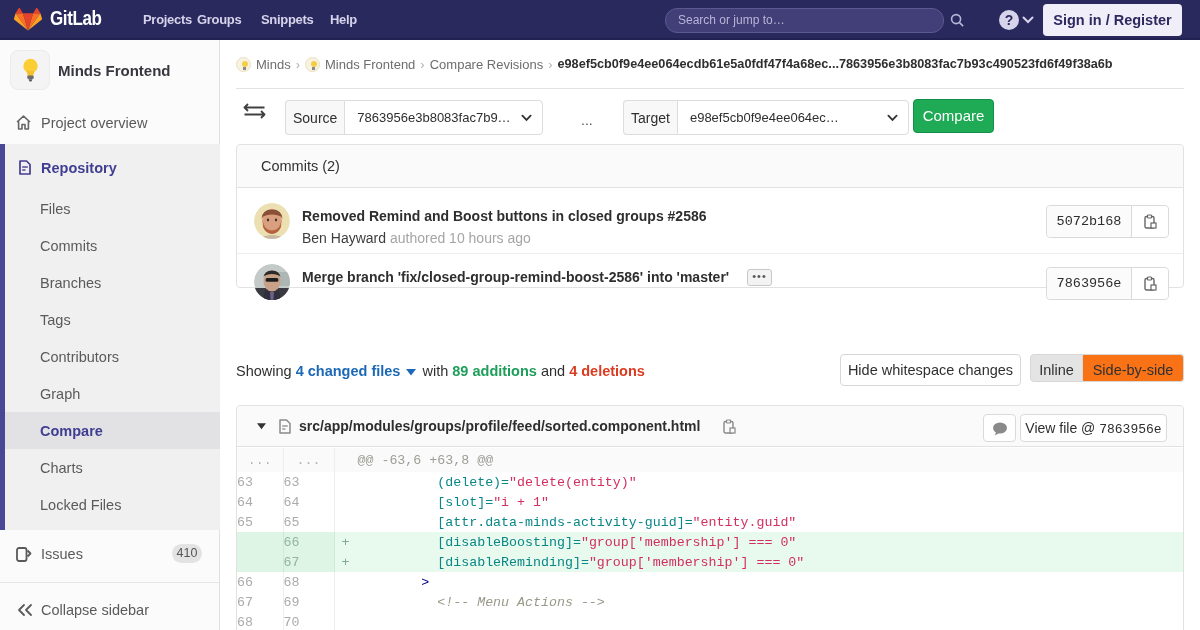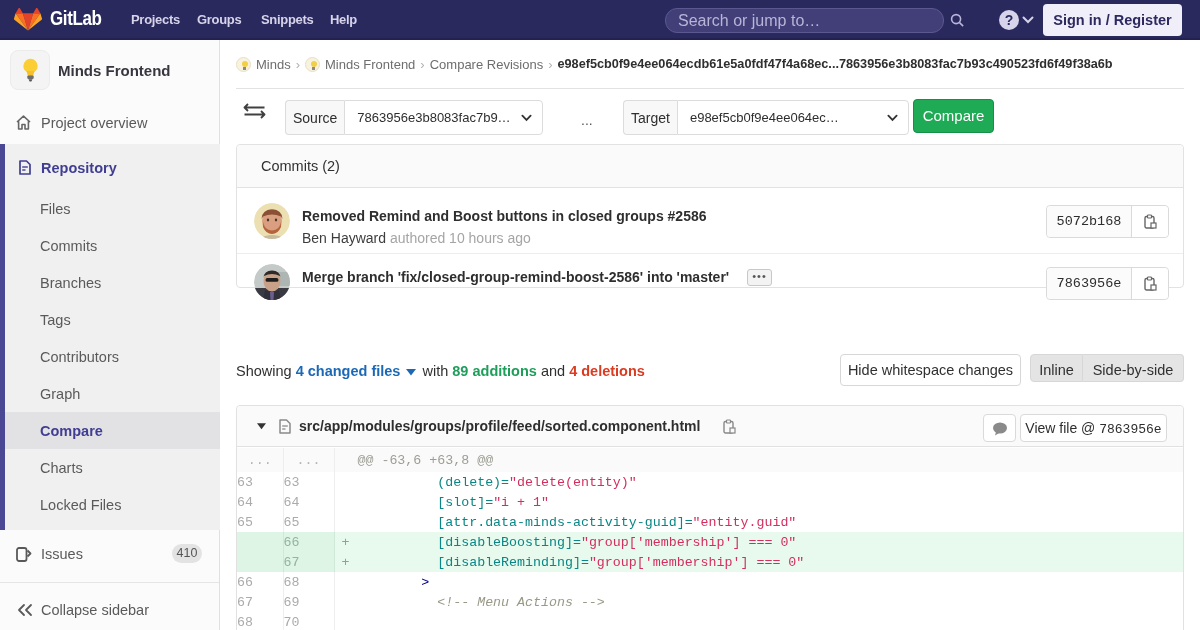--- a/index.html
+++ b/index.html
@@ -4,21 +4,21 @@
 <style>
 * { margin:0; padding:0; box-sizing:border-box; }
 html,body { width:1200px; height:630px; overflow:hidden; }
 body { font-family:"Liberation Sans",sans-serif; background:#fff; position:relative; }
 .abs { position:absolute; }
 
 
 #navbar { position:absolute; left:0; top:0; width:1200px; height:40px; background:#29295e; border-bottom:2px solid #232152; }
 #navbar .logo-txt { position:absolute; left:50px; top:9px; font-size:17px; font-weight:bold; color:#fff; letter-spacing:-0.4px; transform:scaleY(1.2); transform-origin:50% 50%; }
 .navlink { position:absolute; top:12px; font-size:13px; font-weight:bold; color:#d6d3ea; letter-spacing:-0.3px; }
-#search { position:absolute; left:665px; top:8px; width:279px; height:25px; background:#423f78; border:1px solid #5b5890; border-radius:12px; color:#b8b5d8; font-size:16px; line-height:23px; padding-left:12px; }
+#search { position:absolute; left:665px; top:8px; width:279px; height:25px; background:#423f78; border:1px solid #5b5890; border-radius:12px; color:#b8b5d8; font-size:12px; line-height:23px; padding-left:12px; }
 #signin { position:absolute; left:1043px; top:4px; width:139px; height:32px; background:#f0eef9; border-radius:4px; color:#2c2960; font-weight:bold; font-size:14.5px; text-align:center; line-height:32px; }
 
 
 #sidebar { position:absolute; left:0; top:40px; width:220px; height:590px; background:#fbfbfb; border-right:1px solid #e0e0e0; }
 #proj-avatar { position:absolute; left:10px; top:10px; width:40px; height:40px; background:#f4f4f4; border:1px solid #ebebeb; border-radius:8px; }
 #proj-title { position:absolute; left:58px; top:22px; font-size:15px; font-weight:bold; color:#38373f; }
 .side-row { position:absolute; left:0; width:220px; font-size:14.5px; color:#5a5a5a; }
 #sect { position:absolute; left:0; top:104px; width:220px; height:386px; background:#f0f0f0; }
 #sect-stripe { position:absolute; left:0; top:104px; width:5px; height:386px; background:#4a4795; }
 .sub-item { position:absolute; left:40px; font-size:14.5px; color:#5a5a5a; }
@@ -80,21 +80,21 @@
   <svg class="abs" style="left:14px;top:8px" width="28" height="23" viewBox="0 0 586 445" preserveAspectRatio="none">
     <path fill="#e24329" d="M293 435 L401.2 102 H184.8 Z"></path>
     <path fill="#fc6d26" d="M293 435 L184.8 102 H33.3 Z"></path>
     <path fill="#fca326" d="M33.3 102 L0.4 203.2 a22.1 22.1 0 0 0 8 24.7 L293 435 Z"></path>
     <path fill="#e24329" d="M33.3 102 h151.5 L119.7 1.9 c-3.3 -10.3 -17.8 -10.3 -21.1 0 Z"></path>
     <path fill="#fc6d26" d="M293 435 L401.2 102 h151.4 Z"></path>
     <path fill="#fca326" d="M552.6 102 l32.9 101.2 a22.1 22.1 0 0 1 -8 24.7 L293 435 Z"></path>
     <path fill="#e24329" d="M552.6 102 H401.1 L466.2 1.9 c3.3 -10.3 17.8 -10.3 21.1 0 Z"></path>
   </svg>
   <div class="logo-txt">GitLab</div>
-  <div class="navlink" style="left:131px">Projects</div>
+  <div class="navlink" style="left:143px">Projects</div>
   <div class="navlink" style="left:197px">Groups</div>
   <div class="navlink" style="left:261px">Snippets</div>
   <div class="navlink" style="left:330px">Help</div>
   <div id="search">Search or jump to…</div>
   <svg class="abs" style="left:950px;top:13px" width="15" height="15" viewBox="0 0 16 16">
       <circle cx="6.5" cy="6.5" r="4.8" fill="none" stroke="#b8b5d8" stroke-width="1.7"></circle>
       <line x1="10.2" y1="10.2" x2="14" y2="14" stroke="#b8b5d8" stroke-width="1.7"></line>
     </svg>
   <svg class="abs" style="left:998px;top:9px" width="22" height="22" viewBox="0 0 22 22">
       <circle cx="11" cy="11" r="10" fill="#d6d3ea"></circle>
@@ -254,21 +254,21 @@
         </div>
       </div>
   </div>
 
   <div id="showing">Showing <span style="color:#1b69b6;font-weight:bold;">4 changed files</span> <svg width="10" height="7" viewBox="0 0 10 7" style="margin:0 2px">
         <path d="M0 0 H10 L5 6.5 Z" fill="#1b69b6"></path>
       </svg> with <span style="color:#1e9e5a;font-weight:bold;">89 additions</span> and <span style="color:#db3b21;font-weight:bold;">4 deletions</span></div>
   <div id="btn-ws">Hide whitespace changes</div>
   <div id="btn-grp">
     <div style="width:53px;background:#e4e4e4;border:1px solid #d7d7d7;border-radius:4px 0 0 4px;font-size:14.5px;color:#303030;text-align:center;line-height:30px;">Inline</div>
-    <div style="width:101px;background:#e5e5e5;border:1px solid #d7d7d7;border-left:0;border-radius:0 4px 4px 0;font-size:14.5px;color:#303030;text-align:center;line-height:30px;">Side-by-side</div>
+    <div style="width:101px;background:#f97316;border:1px solid #d7d7d7;border-left:0;border-radius:0 4px 4px 0;font-size:14.5px;color:#303030;text-align:center;line-height:30px;">Side-by-side</div>
   </div>
 
   <div id="diff">
     <div id="diff-hd">
       <svg class="abs" style="left:20px;top:17px" width="9" height="7" viewBox="0 0 10 7">
           <path d="M0 0 H10 L5 6.5 Z" fill="#333"></path>
         </svg>
       <svg class="abs" style="left:42px;top:13px" width="12" height="15" viewBox="0 0 12 15">
           <path d="M1 1 H7.5 L11 4.5 V14 H1 Z" fill="none" stroke="#8a8a8a" stroke-width="1.5" stroke-linejoin="round"></path>
           <line x1="3.2" y1="7" x2="8.8" y2="7" stroke="#8a8a8a" stroke-width="1.3"></line>

